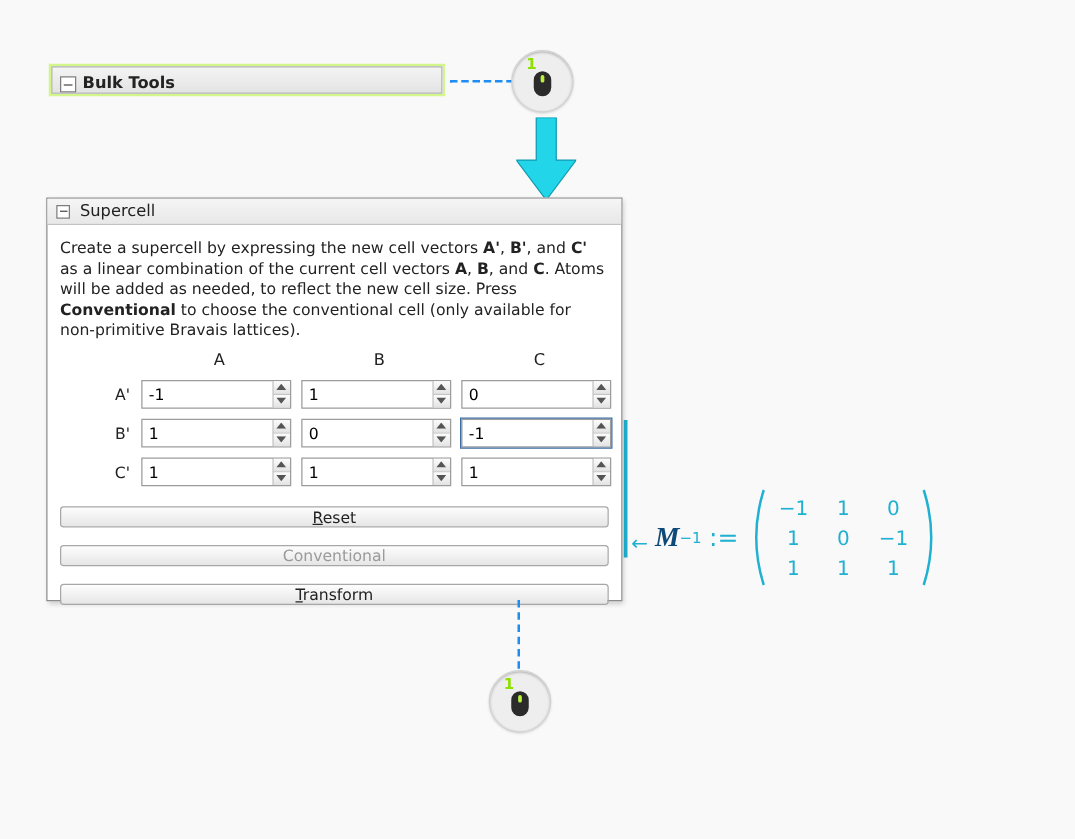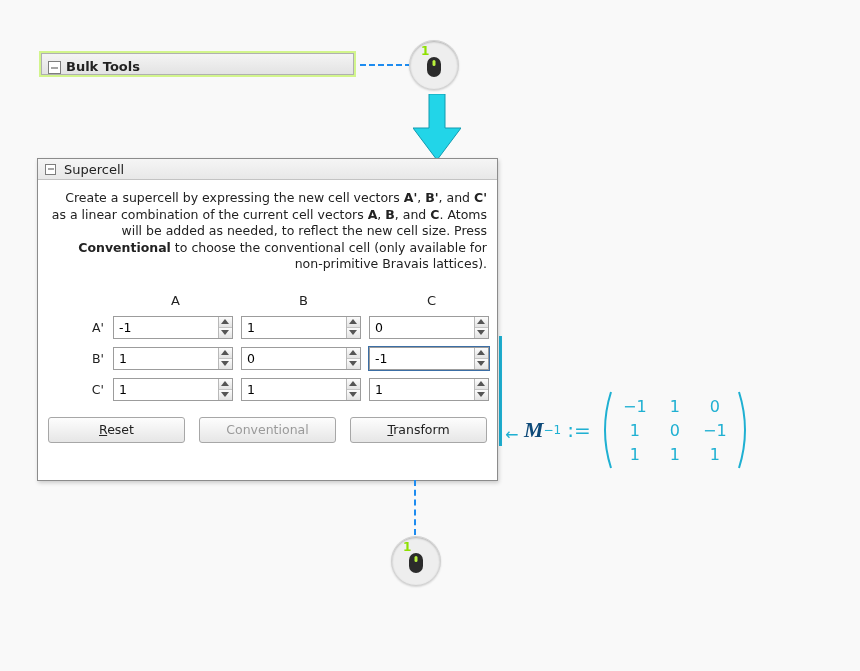--- a/index.html
+++ b/index.html
@@ -13,37 +13,37 @@
   .bulk-bar .collapse::after{content:"";position:absolute;left:2px;right:2px;top:50%;height:1px;background:#4d4d4d;transform:translateY(-0.5px);}
   .bulk-bar .lbl{font-weight:bold;font-size:13px;}
 
   
   .panel{position:absolute;left:37px;top:158px;width:459px;height:321px;background:#ffffff;border:1px solid #8c8c8c;box-shadow:1px 2px 4px rgba(0,0,0,.18);}
   .panel .titlebar{height:20px;background:linear-gradient(#f5f5f5,#e8e8e8);border-bottom:1px solid #c3c3c3;display:flex;align-items:center;}
   .panel .titlebar .collapse{width:9px;height:9px;margin:0 8px 0 7px;border:1px solid #7d7d7d;background:#fff;position:relative;flex:none;}
   .panel .titlebar .collapse::after{content:"";position:absolute;left:1.5px;right:1.5px;top:50%;height:1px;background:#4d4d4d;transform:translateY(-0.5px);}
   .panel .titlebar .ttl{font-size:13px;}
   .panel .body{padding:10px 10px 8px 10px;}
-  .desc{font-size:12.5px;line-height:1.32;margin:0 0 20px 0;text-align:right;}
+  .desc{font-size:12.5px;line-height:1.32;margin:0 0 8px 0;}
   .desc b{font-weight:bold;}
 
   
   .grid{display:grid;grid-template-columns:62px 125px 125px 125px;row-gap:8px;column-gap:3px;align-items:center;justify-content:start;}
   .colhead{text-align:center;font-size:13px;}
   .rowlbl{text-align:right;padding-right:6px;font-size:12.5px;}
   .spin{display:flex;border:1px solid #9c9c9c;height:21px;width:118px;background:#fff;position:relative;}
   .spin.focus{outline:1px solid #3b6ea5;}
   .spin input{border:0;outline:0;width:100%;padding:0 0 0 5px;font-family:inherit;font-size:12.5px;background:transparent;}
   .spin .btns{width:16px;display:flex;flex-direction:column;border-left:1px solid #b8b8b8;}
   .spin .sb{flex:1;background:linear-gradient(#fcfcfc,#e3e3e3);display:flex;align-items:center;justify-content:center;}
   .spin .sb:first-child{border-bottom:1px solid #c4c4c4;}
   .spin .sb svg{display:block;}
 
   
-  .btnrow{display:flex;gap:14px;margin-top:16px;}
+  .btnrow{display:flex;gap:14px;margin-top:16px;flex-direction:column;}
   .btn{flex:1;height:24px;border:1px solid #a7a7a7;border-radius:3px;background:linear-gradient(#fdfdfd,#e6e6e6);display:flex;align-items:center;justify-content:center;font-size:12.5px;cursor:default;}
   .btn.disabled{color:#9a9a9a;}
   .uline{text-decoration:underline;text-decoration-thickness:1px;text-underline-offset:1px;}
 
   
   .dashed{position:absolute;border-top:2px dashed #1e8cf0;border-left:2px dashed #1e8cf0;}
   .mouse-badge{position:absolute;width:48px;height:48px;border-radius:50%;background:#eeeeee;border:1px solid #d2d2d2;box-shadow:0 1px 2px rgba(0,0,0,.25) inset,0 1px 2px rgba(0,0,0,.15);}
   .mouse-badge .num{position:absolute;left:11px;top:3px;color:#8ee000;font-weight:bold;font-size:12px;}
   .mouse-badge svg{position:absolute;left:15px;top:14px;}
 

